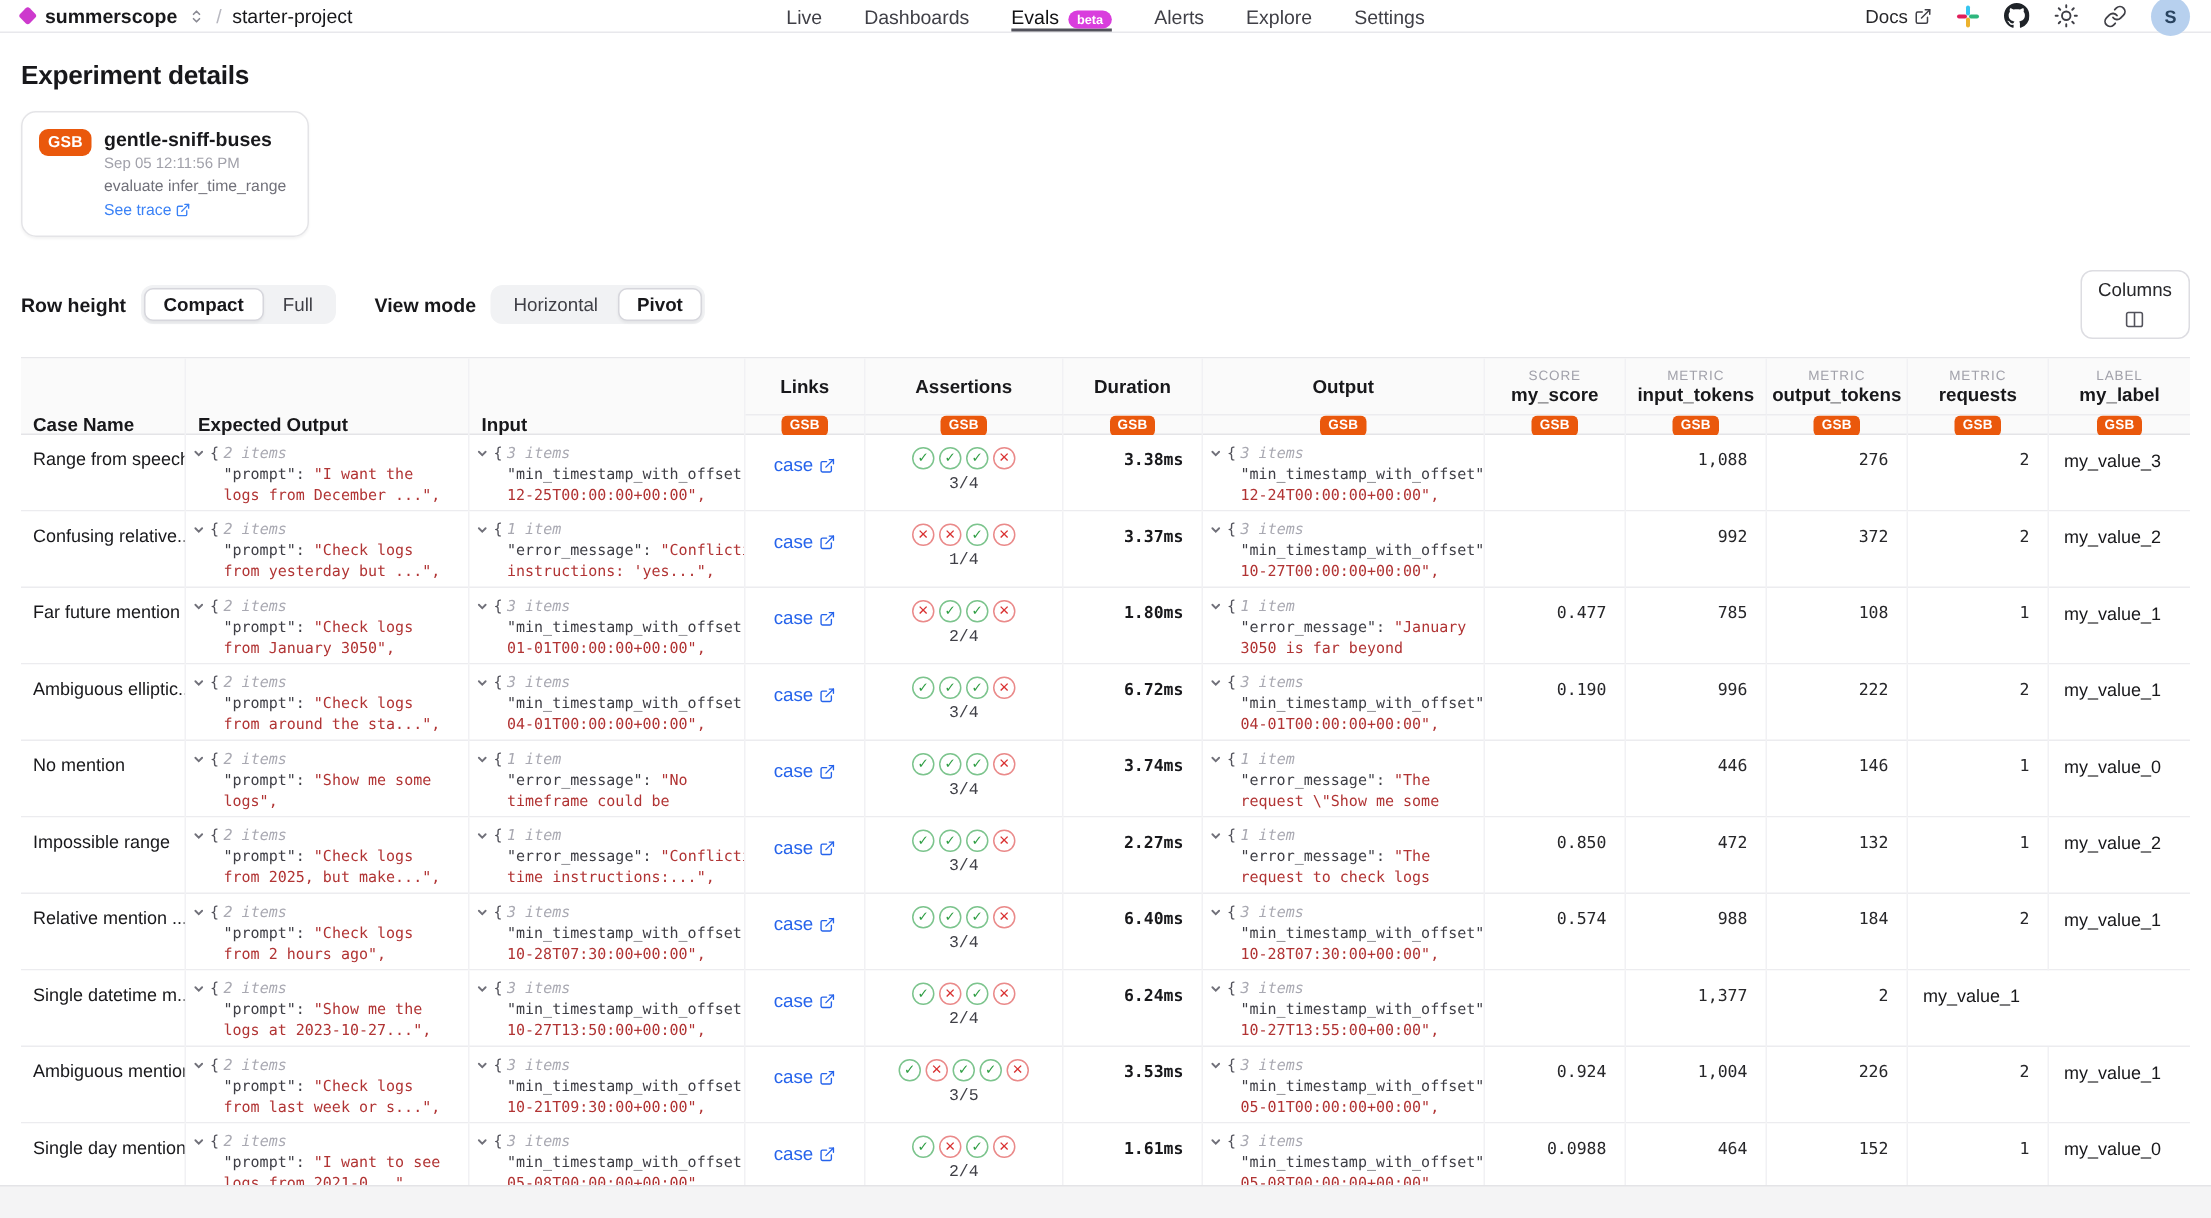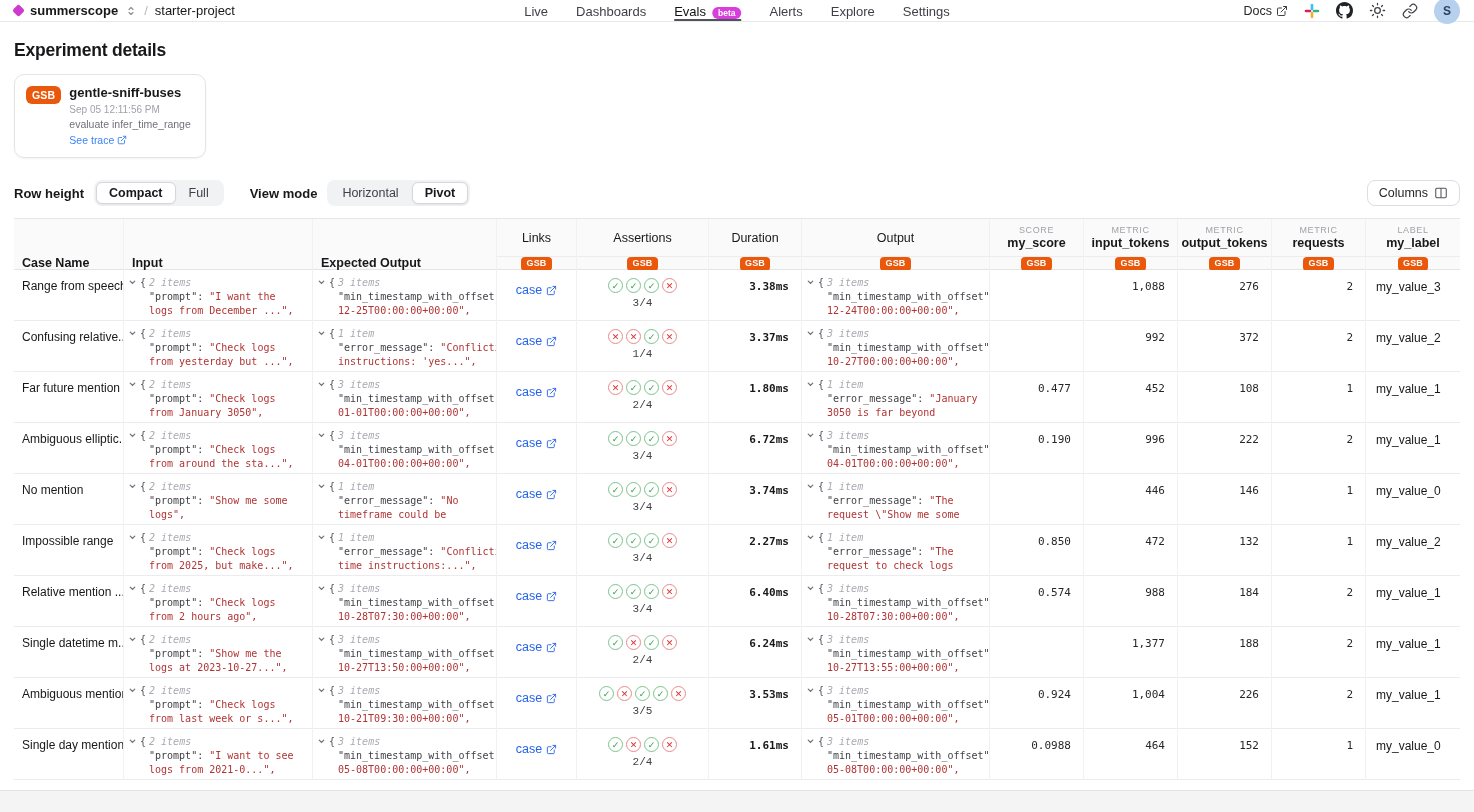--- a/index.html
+++ b/index.html
@@ -44,33 +44,33 @@
   .controls { margin:22px 14px 0; display:flex; align-items:center; }
   .ctl-label { font-size:13px; font-weight:600; margin-right:10px; }
   .seg { background:#f1f2f4; border-radius:8px; padding:2px; display:inline-flex; margin-right:26px; }
   .seg button { border:1px solid transparent; background:transparent; border-radius:6px;
     font-size:12.5px; padding:3px 12px; color:#3f3f46; cursor:pointer;
     font-family:"Liberation Sans", sans-serif; }
   .seg button.sel { background:#fff; border-color:#d6d6dc; font-weight:600; color:#18181b;
     box-shadow:0 1px 2px rgba(0,0,0,.06); }
   .columns-btn { margin-left:auto; display:flex; align-items:center; gap:6px; font-size:12.5px;
     background:#fff; border:1px solid #ddddе2; border:1px solid #dddde2; border-radius:8px;
-    padding:5px 11px; cursor:pointer; font-family:"Liberation Sans", sans-serif; color:#27272a; }
+    padding:5px 11px; cursor:pointer; font-family:"Liberation Sans", sans-serif; color:#27272a;flex-direction:column; }
 
   
   .table { margin:12px 14px 0; border-top:1px solid #e7e7ea; }
   .tr { display:grid; grid-template-columns:110px 189px 184px 80px 132px 93px 188px 94px 94px 94px 94px 94px; }
   .td { border-right:1px solid #f1f1f4; overflow:hidden; }
   .td:last-child { border-right:none; }
   .thA, .thB { background:#fafafa; }
   .thA { height:37px; }
   .thB { height:14px; box-shadow:inset 0 -1px 0 #e4e4e7; }
   .thB .td:nth-child(n+4) { border-top:1px solid #ececef; }
   .hgroup { display:flex; align-items:center; justify-content:center;
-    font-size:12.5px; font-weight:400; }
+    font-size:12.5px; font-weight:700; }
   .htyped { display:flex; flex-direction:column; align-items:center; justify-content:center; gap:1px; }
   .htype { font-size:9px; font-weight:500; letter-spacing:.6px; color:#a1a1aa; text-transform:uppercase; }
   .hname { font-size:12.5px; font-weight:700; }
   .hlabel { display:flex; align-items:center; padding-left:8px; font-size:12.5px; font-weight:600; }
   .hbadge { display:flex; align-items:center; justify-content:center; }
   .gsb { background:#ea580c; color:#fff; font-size:9px; font-weight:700; letter-spacing:.2px;
     padding:2.5px 5px; border-radius:4px; line-height:1; }
 
   .row { height:51px; box-shadow:inset 0 -1px 0 #ececef; background:#fff; }
   .td-case { padding:9px 4px 0 8px; font-size:12px; line-height:14px; white-space:nowrap; color:#18181b; }
@@ -246,22 +246,22 @@
       <div class="htype">METRIC</div>
       <div class="hname">requests</div>
     </div>
     <div class="td htyped">
       <div class="htype">LABEL</div>
       <div class="hname">my_label</div>
     </div>
   </div>
   <div class="tr thB">
     <div class="td hlabel">Case Name</div>
+    <div class="td hlabel">Expected Output</div>
     <div class="td hlabel">Input</div>
-    <div class="td hlabel">Expected Output</div>
     <div class="td hbadge">
         <span class="gsb">GSB</span>
       </div>
     <div class="td hbadge">
         <span class="gsb">GSB</span>
       </div>
     <div class="td hbadge">
         <span class="gsb">GSB</span>
       </div>
     <div class="td hbadge">
@@ -475,21 +475,21 @@
             </svg>
         <span class="brace">{</span>
         <span class="count">1 item</span>
       </div>
       <div class="json-body">
         <div class="jline"><span class="jkey">"error_message"</span><span class="jkey">: </span><span class="jval">"January</span></div>
         <div class="jline"><span class="jval">3050 is far beyond</span></div>
       </div>
     </div>
     <div class="td td-num"><span>0.477</span></div>
-    <div class="td td-num"><span>452</span></div>
+    <div class="td td-num"><span>785</span></div>
     <div class="td td-num"><span>108</span></div>
     <div class="td td-num"><span>1</span></div>
     <div class="td td-label"><span>my_value_1</span></div>
   </div>
 
   <div class="tr row">
     <div class="td td-case"><span>Ambiguous elliptic...</span></div>
     <div class="td td-json">
       <div class="json-head">
         <svg width="9" height="9" viewBox="0 0 10 10" fill="none" stroke="#71717a" stroke-width="1.4" stroke-linecap="round">
@@ -816,21 +816,20 @@
         <span class="brace">{</span>
         <span class="count">3 items</span>
       </div>
       <div class="json-body">
         <div class="jline"><span class="jkey">"min_timestamp_with_offset"</span><span class="jkey"></span><span class="jval"></span></div>
         <div class="jline"><span class="jval">10-27T13:55:00+00:00",</span></div>
       </div>
     </div>
     <div class="td td-num"><span></span></div>
     <div class="td td-num"><span>1,377</span></div>
-    <div class="td td-num"><span>188</span></div>
     <div class="td td-num"><span>2</span></div>
     <div class="td td-label"><span>my_value_1</span></div>
   </div>
 
   <div class="tr row">
     <div class="td td-case"><span>Ambiguous mention</span></div>
     <div class="td td-json">
       <div class="json-head">
         <svg width="9" height="9" viewBox="0 0 10 10" fill="none" stroke="#71717a" stroke-width="1.4" stroke-linecap="round">
               <path d="M2.5 3.5L5 6l2.5-2.5"></path>

